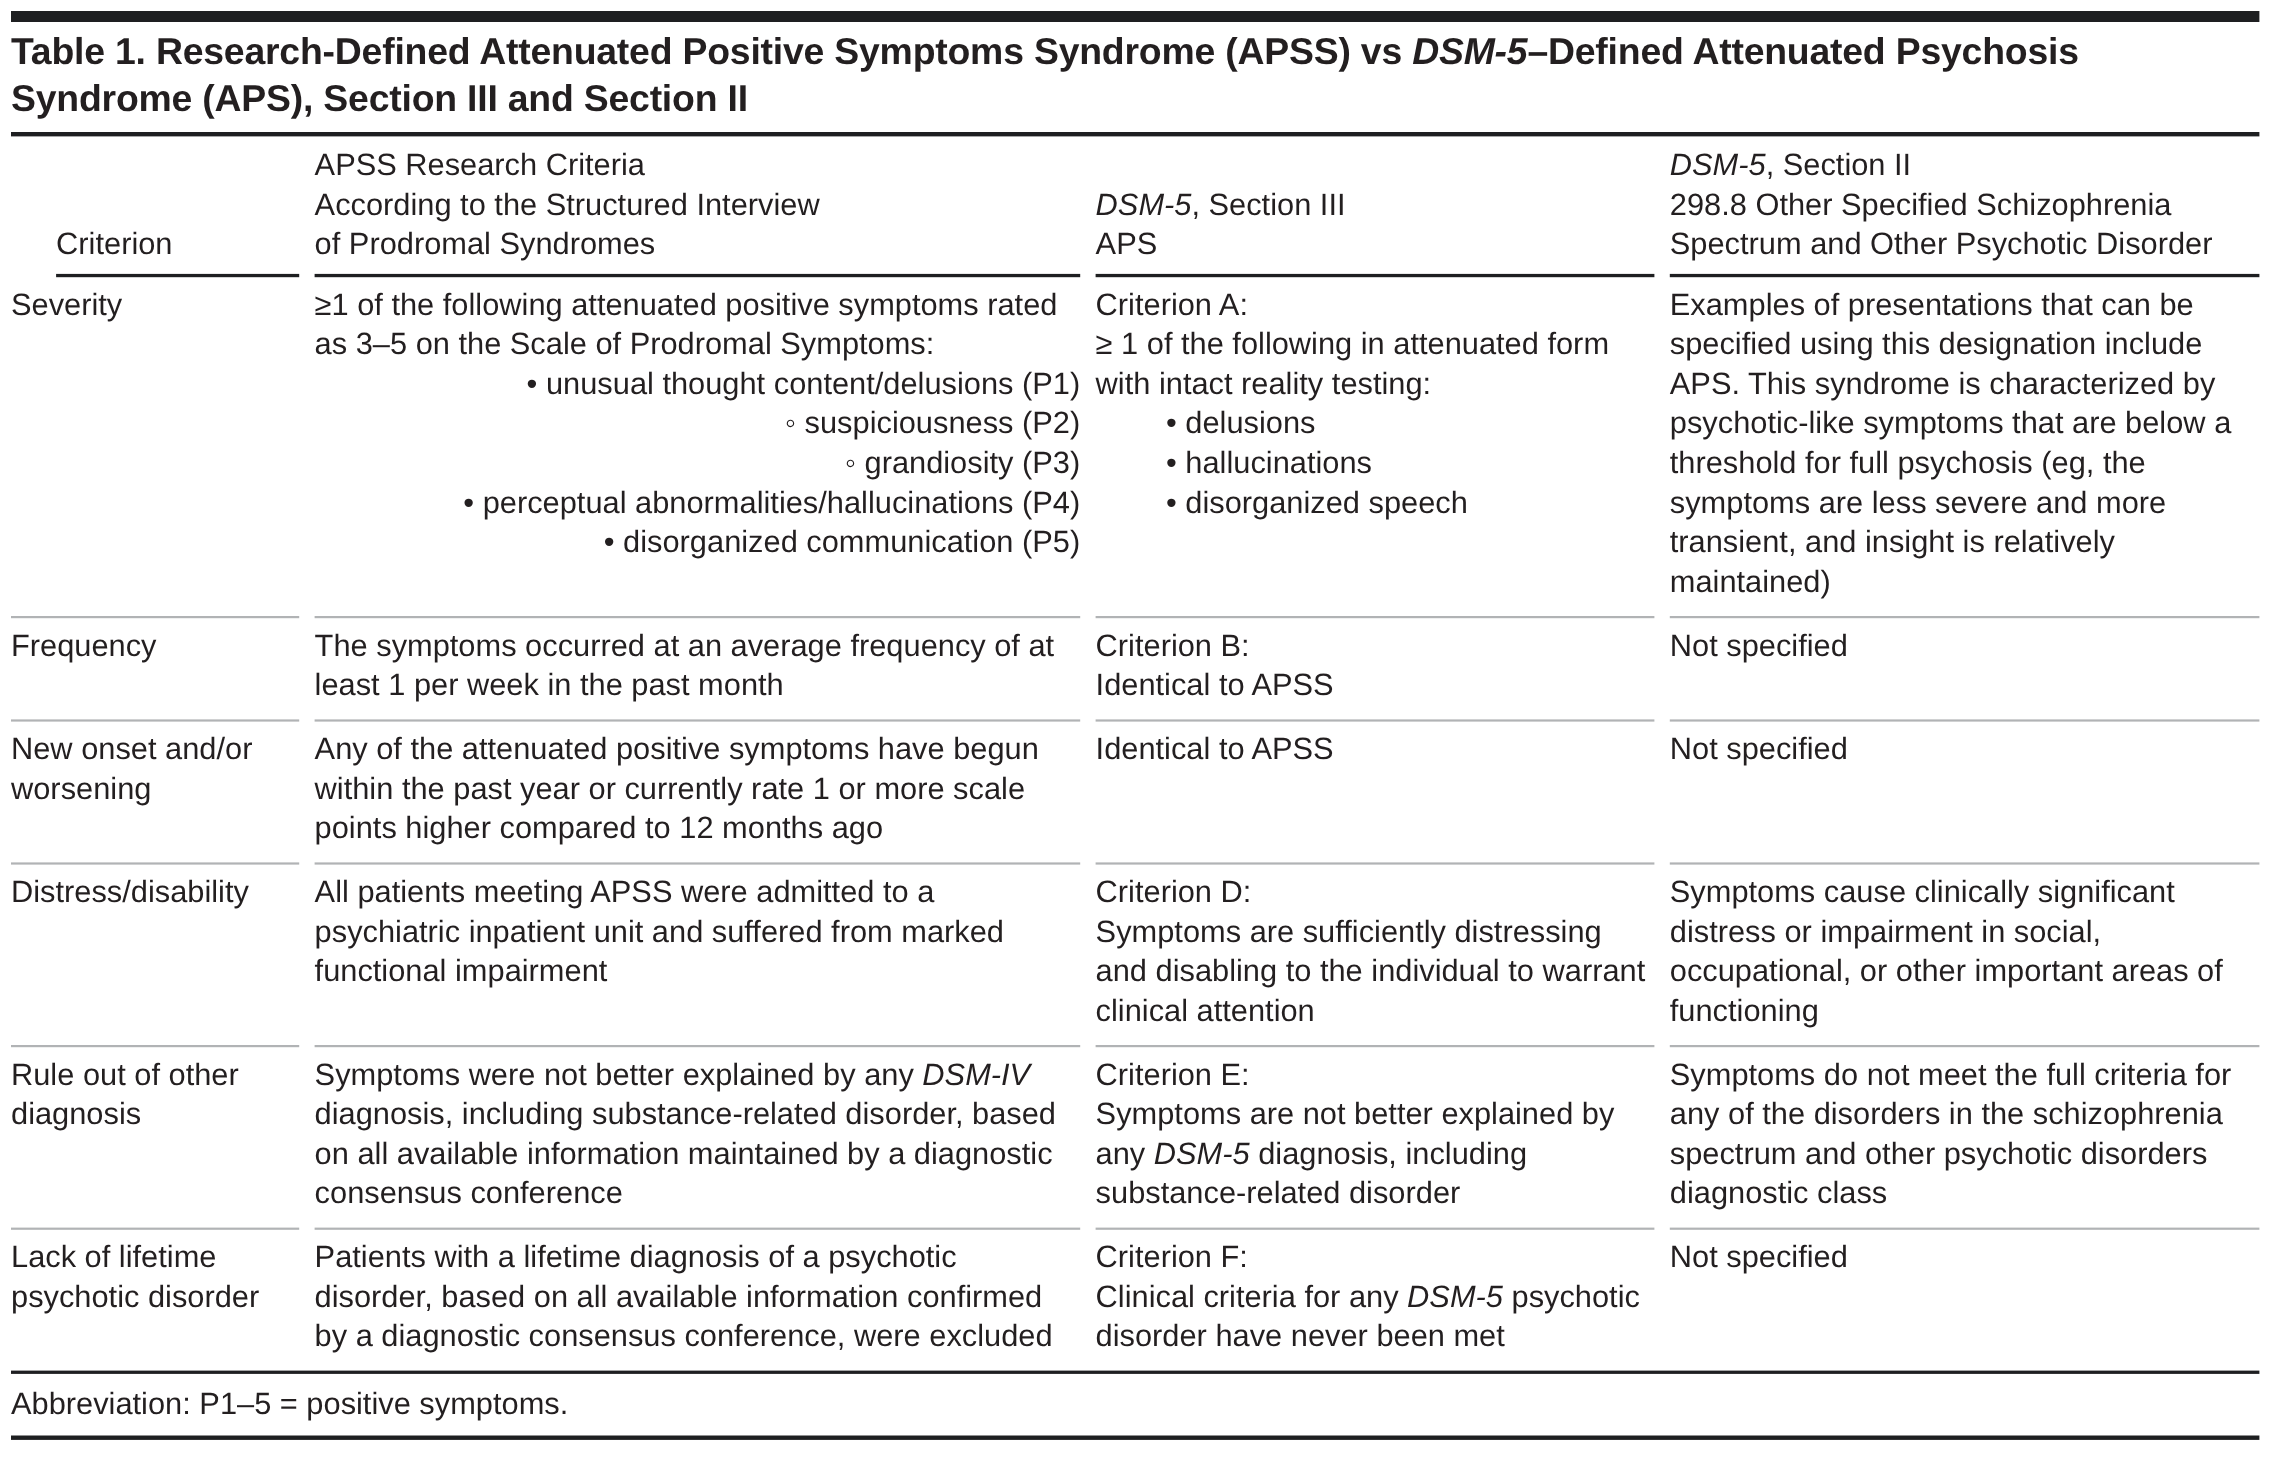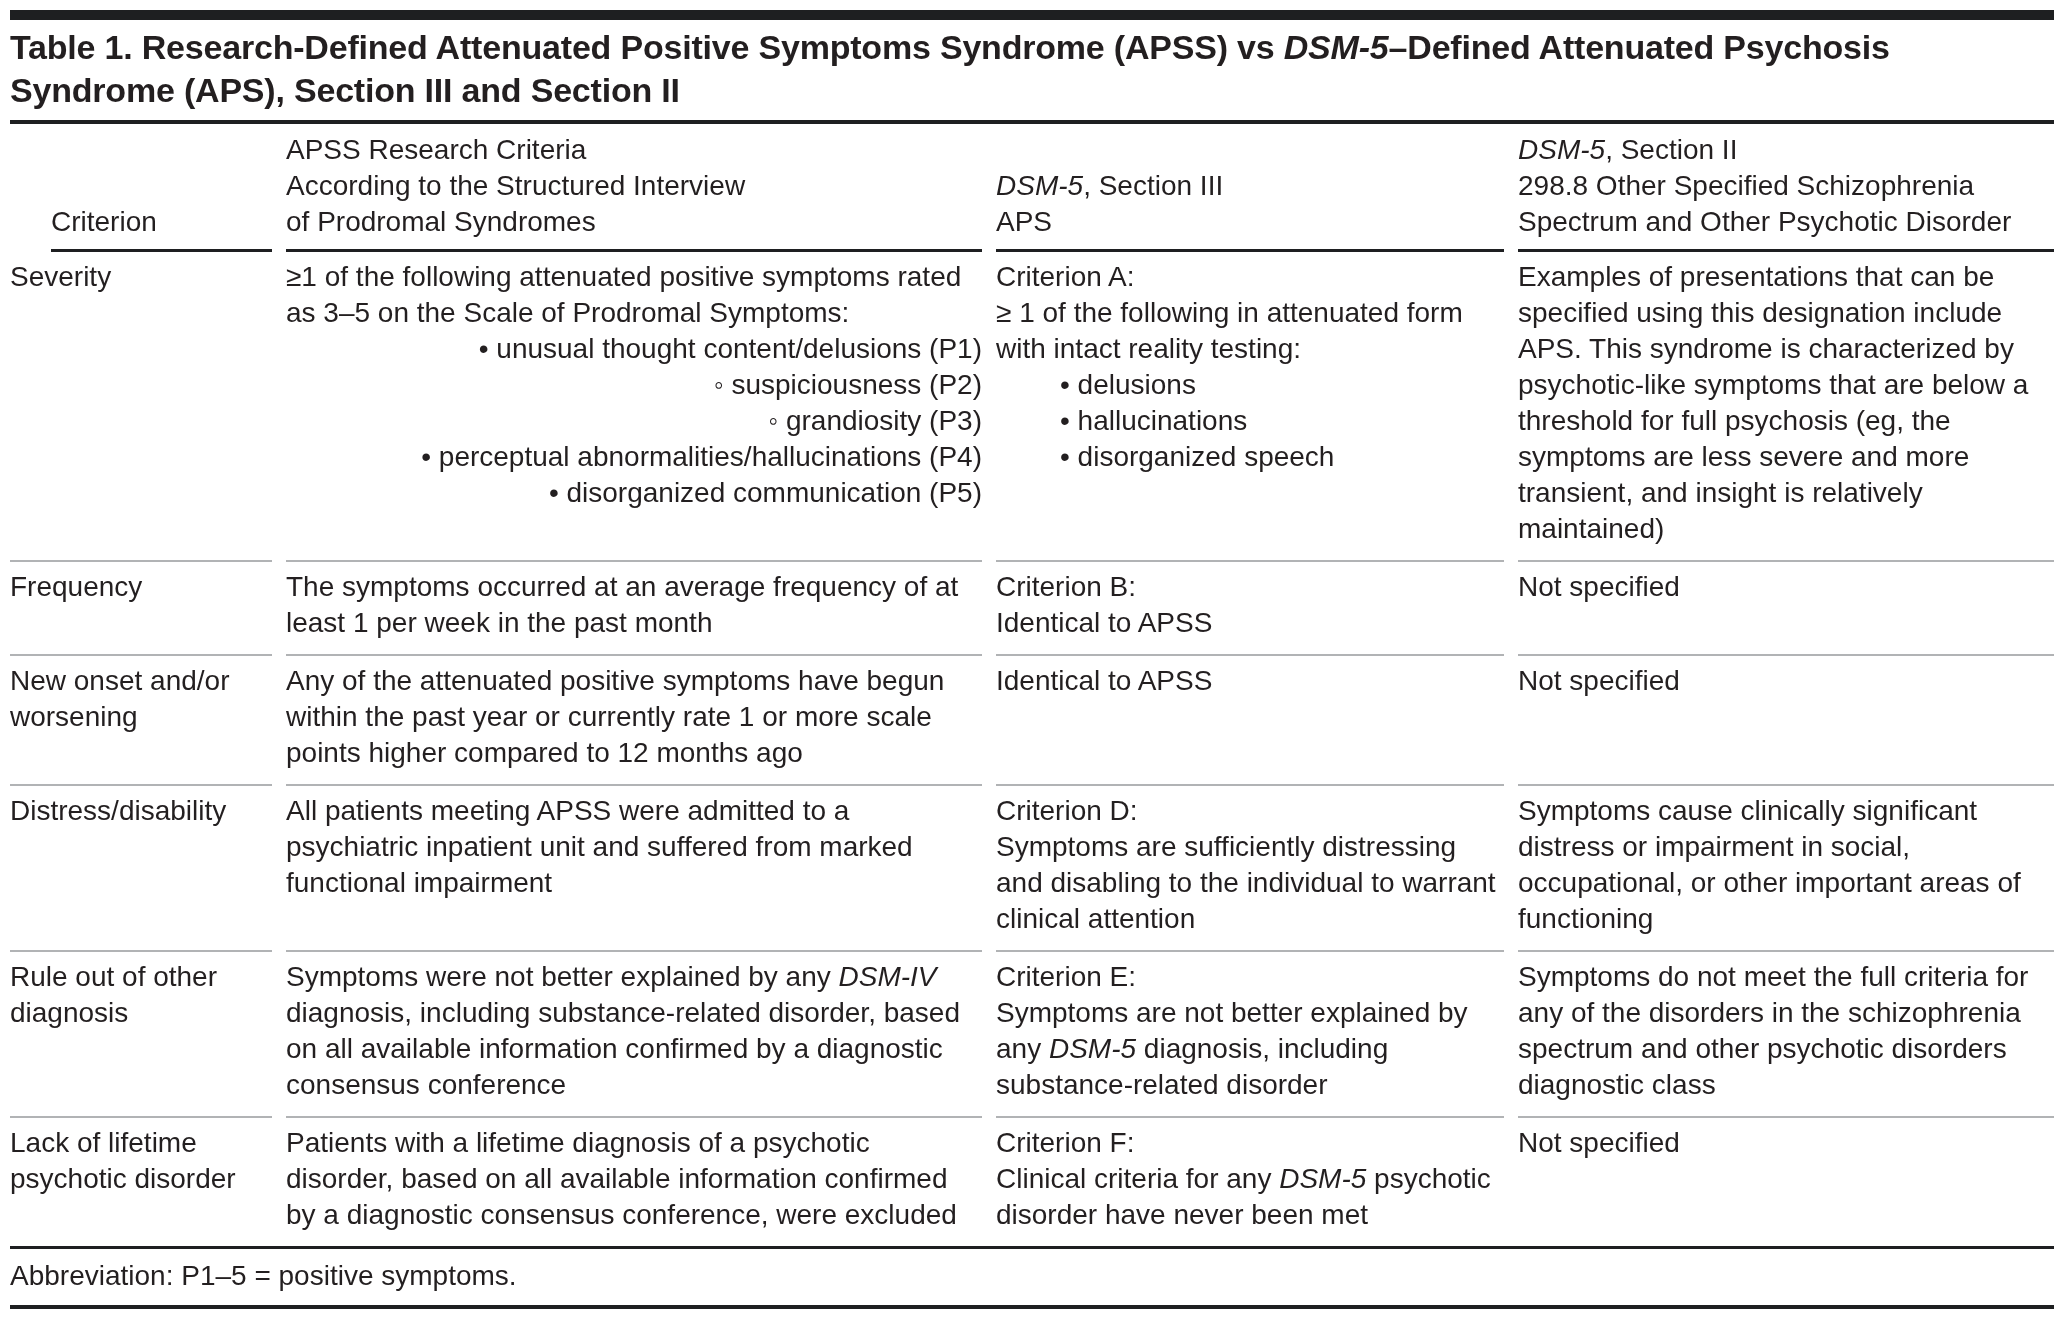--- a/index.html
+++ b/index.html
@@ -110,21 +110,21 @@
     <div class="cell bt">
         <div class="blk p"><span>Criterion D:</span></div>
         <div class="blk p"><span>Symptoms are sufficiently distressing and disabling to the individual to warrant clinical attention</span></div>
       </div>
     <div class="cell bt">
         <div class="blk p"><span>Symptoms cause clinically significant distress or impairment in social, occupational, or other important areas of functioning</span></div>
       </div>
 
     <div class="cell bt c-crit">Rule out of other diagnosis</div>
     <div class="cell bt">
-        <div class="blk p"><span>Symptoms were not better explained by any </span><em>DSM-IV</em><span> diagnosis, including substance-related disorder, based on all available information confirmed by a diagnostic consensus conference</span></div>
+        <div class="blk p"><span>Symptoms were not better explained by any </span><em>DSM-IV</em><span> diagnosis, including substance-related disorder, based on all available information maintained by a diagnostic consensus conference</span></div>
       </div>
     <div class="cell bt">
         <div class="blk p"><span>Criterion E:</span></div>
         <div class="blk p"><span>Symptoms are not better explained by any </span><em>DSM-5</em><span> diagnosis, including substance-related disorder</span></div>
       </div>
     <div class="cell bt">
         <div class="blk p"><span>Symptoms do not meet the full criteria for any of the disorders in the schizophrenia spectrum and other psychotic disorders diagnostic class</span></div>
       </div>
 
     <div class="cell bt c-crit">Lack of lifetime psychotic disorder</div>

